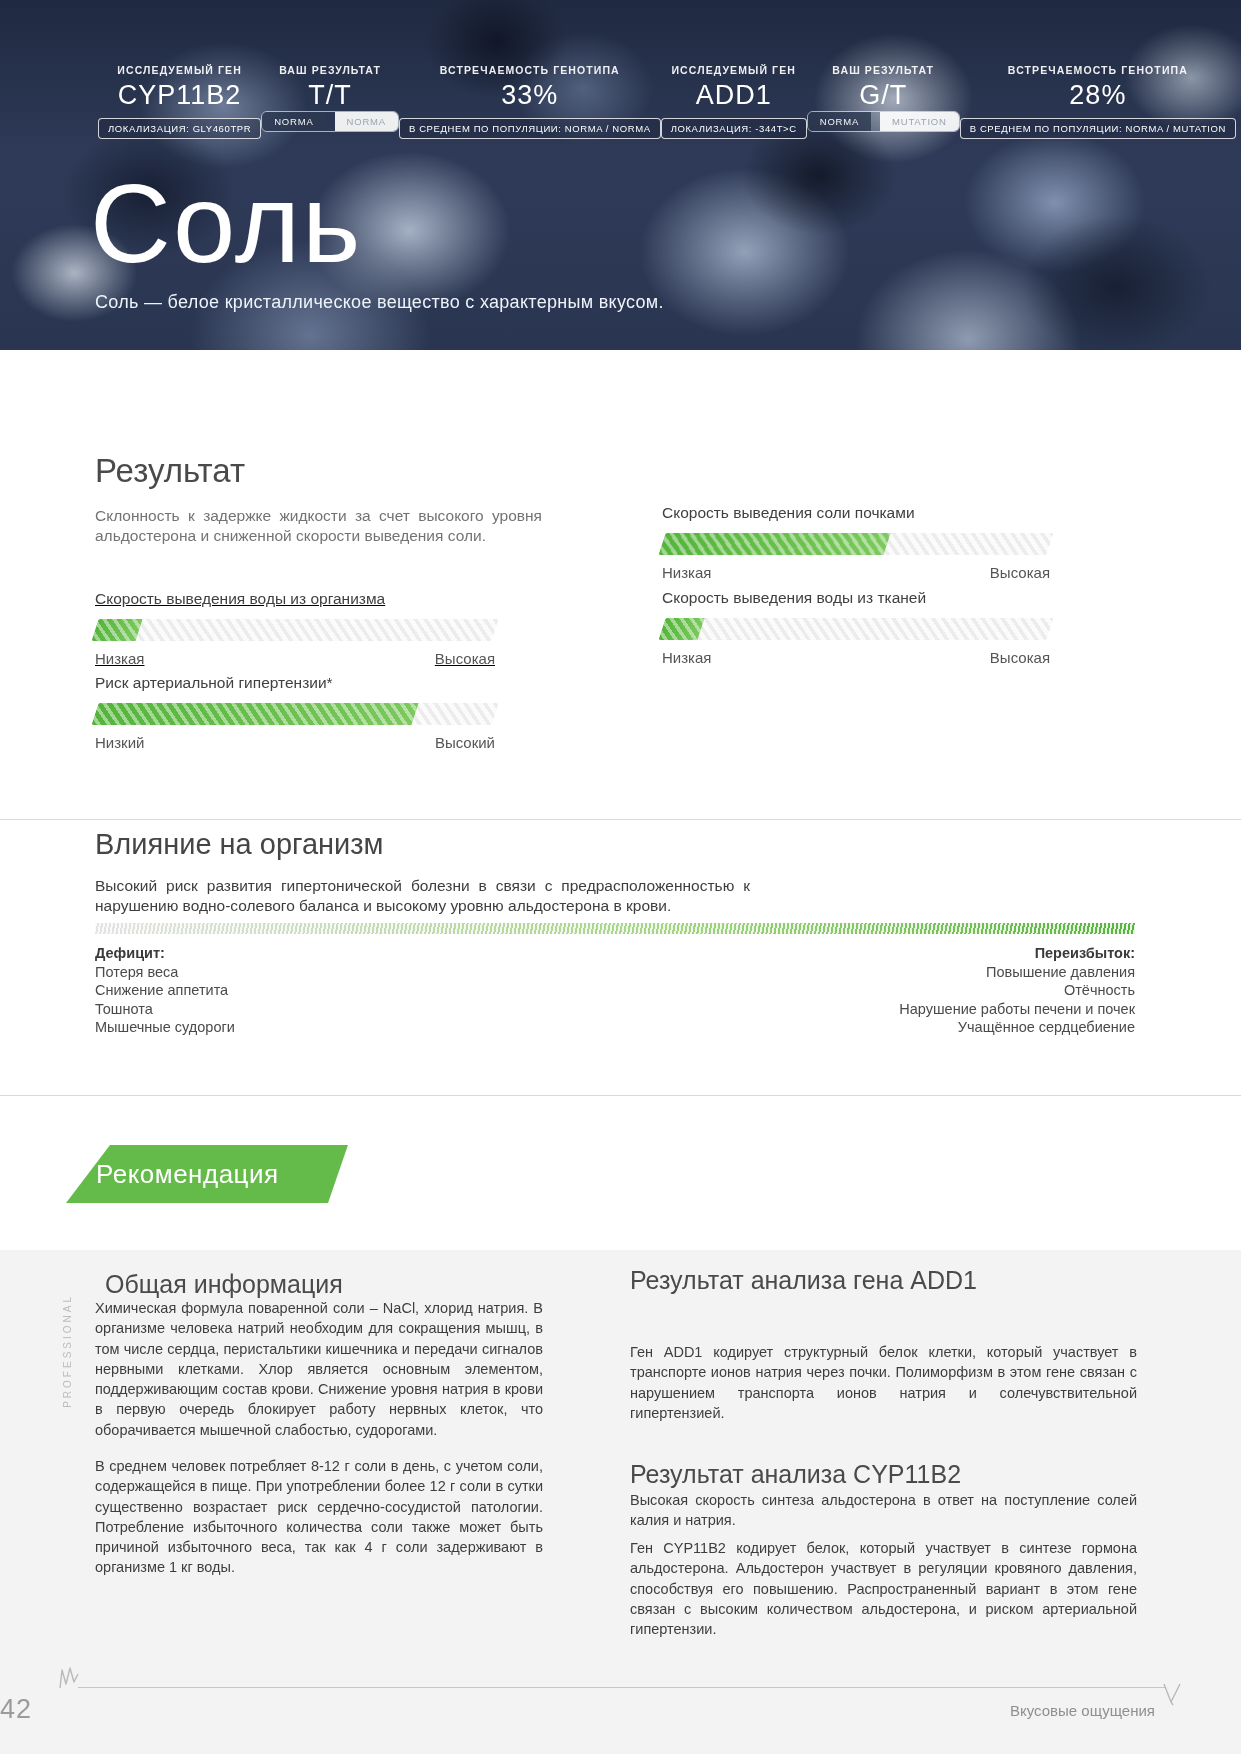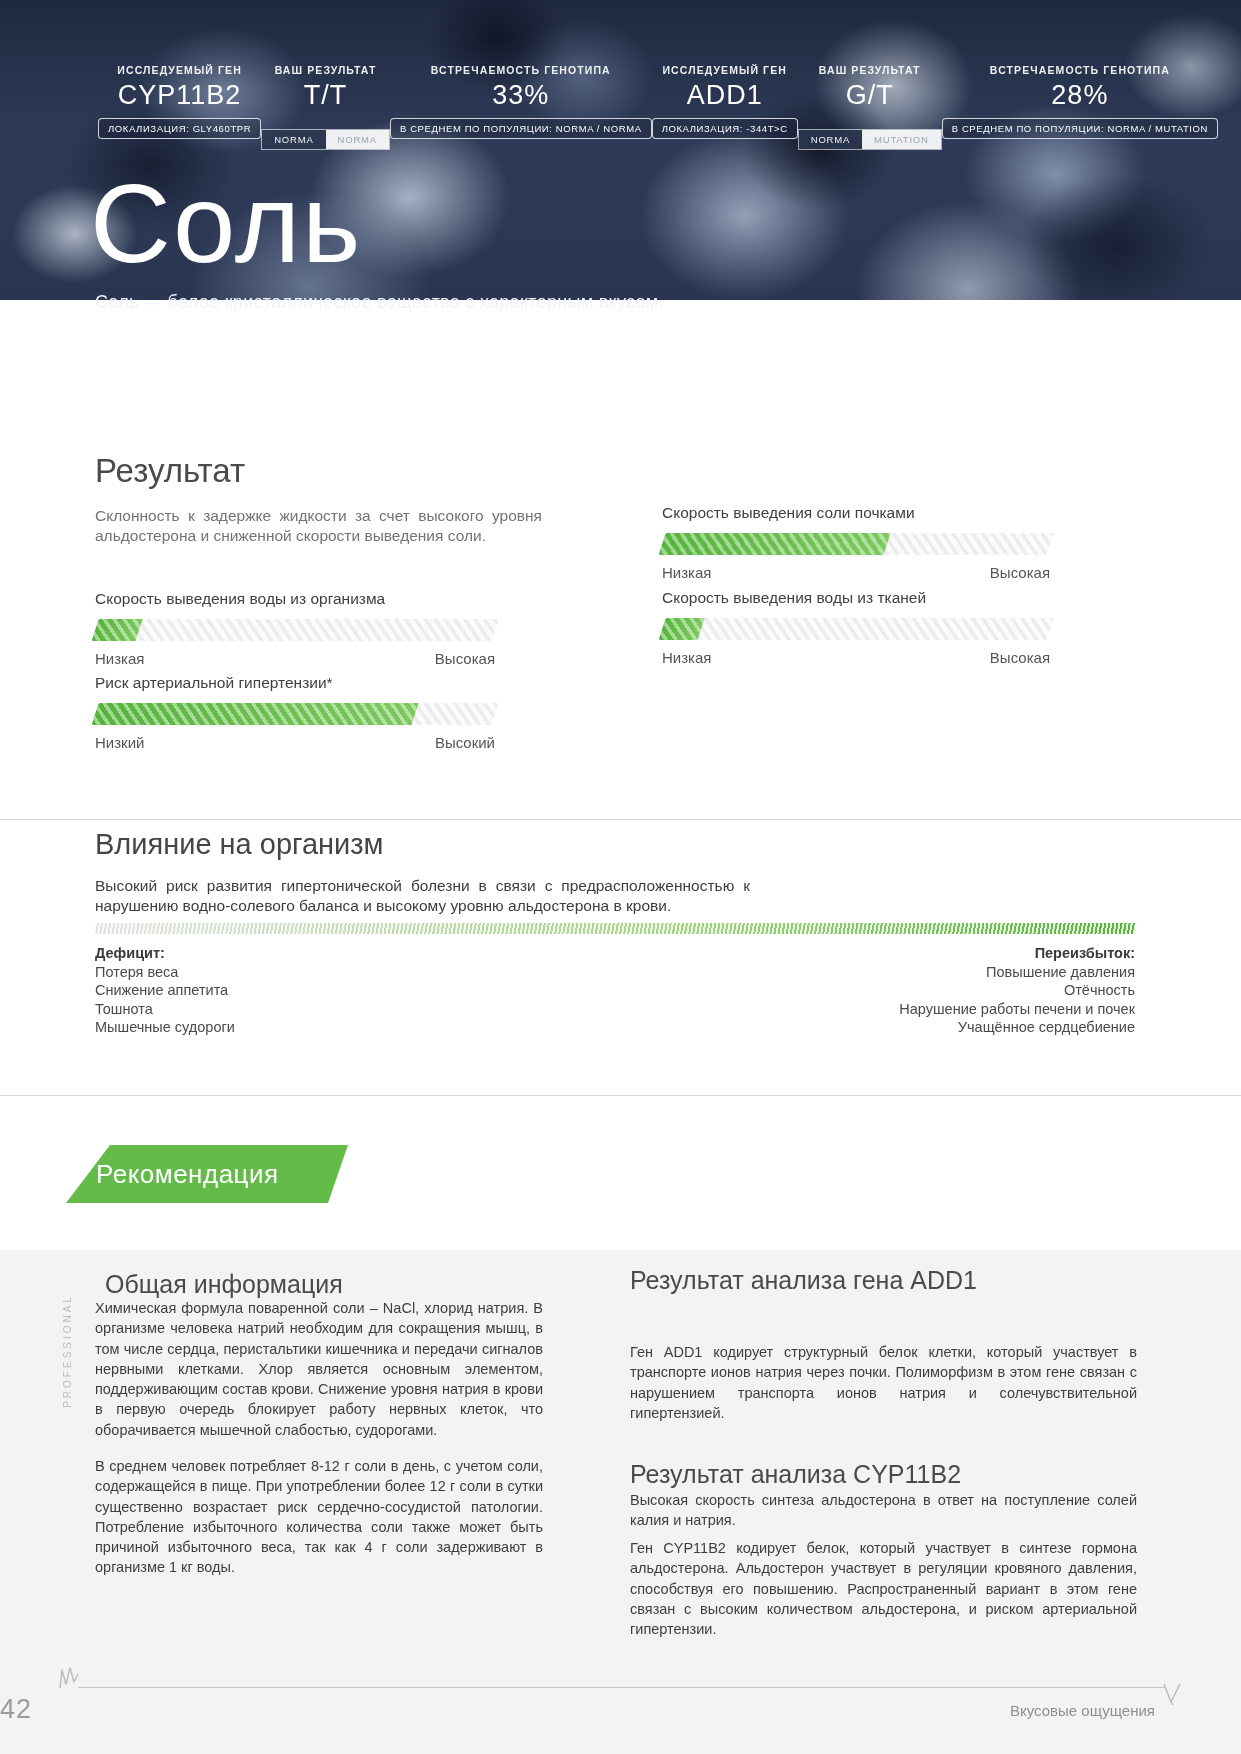--- a/index.html
+++ b/index.html
@@ -1,20 +1,20 @@
 <!DOCTYPE html>
 <html lang="ru"><head>
 <meta charset="utf-8">
 <style>
   html,body{margin:0;padding:0;background:#e9e9e9;}
   .page{position:relative;width:1241px;height:1754px;margin:0 auto;background:#ffffff;
         font-family:"Liberation Sans",sans-serif;overflow:hidden;}
 
   
-  .hero{position:absolute;left:0;top:0;width:1241px;height:300px;
+  .hero{position:absolute;left:0;top:0;width:1241px;height:350px;
     background-color:#33405f;
     background-image:
       linear-gradient(180deg, rgba(12,18,34,.50) 0%, rgba(12,18,34,.12) 45%, rgba(18,26,44,.28) 100%),
       radial-gradient(100px 80px at 40% 12%, rgba(10,14,26,.75), rgba(10,14,26,0) 70%),
       radial-gradient(120px 90px at 12% 55%, rgba(14,20,36,.70), rgba(14,20,36,0) 72%),
       radial-gradient(110px 85px at 66% 50%, rgba(8,12,22,.70), rgba(8,12,22,0) 70%),
       radial-gradient(130px 100px at 90% 82%, rgba(12,18,32,.65), rgba(12,18,32,0) 72%),
       radial-gradient(90px 70px at 6% 78%, rgba(222,231,245,.95), rgba(222,231,245,0) 70%),
       radial-gradient(120px 90px at 18% 30%, rgba(150,168,200,.90), rgba(150,168,200,0) 70%),
       radial-gradient(140px 110px at 33% 66%, rgba(205,218,238,.95), rgba(205,218,238,0) 72%),
@@ -24,32 +24,32 @@
       radial-gradient(130px 100px at 85% 58%, rgba(160,178,210,.90), rgba(160,178,210,0) 70%),
       radial-gradient(95px 75px at 96% 22%, rgba(210,222,240,.92), rgba(210,222,240,0) 70%),
       radial-gradient(160px 130px at 25% 96%, rgba(140,158,192,.88), rgba(140,158,192,0) 75%),
       radial-gradient(150px 120px at 78% 97%, rgba(200,214,236,.92), rgba(200,214,236,0) 75%);}
   .hero-header{position:absolute;left:98px;top:64px;width:975px;display:flex;justify-content:space-between;}
   .gene-group{text-align:center;}
   .gg-label{font-size:10.5px;letter-spacing:1.1px;color:rgba(255,255,255,.92);font-weight:bold;white-space:nowrap;}
   .gg-value{font-size:27px;color:#ffffff;margin-top:4px;letter-spacing:1px;white-space:nowrap;}
   .gg-box{margin-top:7px;display:inline-block;border:1px solid rgba(255,255,255,.8);border-radius:4px;
           padding:4px 9px;font-size:9.5px;letter-spacing:.6px;color:#ffffff;background:rgba(20,30,50,.28);white-space:nowrap;}
-  .gg-tags{margin-top:18px;display:inline-flex;border-radius:0;overflow:hidden;border:1px solid rgba(255,255,255,.6);}
+  .gg-tags{margin-top:0;display:inline-flex;border-radius:6px;overflow:hidden;border:1px solid rgba(255,255,255,.6);gap:9px;}
   .gg-tag{padding:4px 12px;font-size:9.5px;letter-spacing:.8px;white-space:nowrap;}
   .gg-tag.dark{background:rgba(44,56,80,.78);color:rgba(255,255,255,.95);}
   .gg-tag.light{background:rgba(255,255,255,.92);color:#9aa3ad;}
   .hero-title{position:absolute;left:90px;top:168px;font-size:112px;font-weight:300;color:#ffffff;line-height:1;letter-spacing:2px;}
   .hero-subtitle{position:absolute;left:95px;top:292px;font-size:18px;color:#eef3fa;letter-spacing:.3px;}
 
   
   .result-heading{position:absolute;left:95px;top:452px;font-size:33px;color:#4a4a4a;}
   .result-summary{position:absolute;left:95px;top:506px;width:447px;font-size:15.5px;line-height:1.32;color:#737373;text-align:justify;}
   .bar-block{position:absolute;}
-  #bar1{left:95px;top:590px;width:400px;}
+  #bar1{left:95px;top:590px;width:400px;text-decoration:underline;}
   #bar2{left:95px;top:674px;width:400px;}
   #bar3{left:662px;top:504px;width:388px;}
   #bar4{left:662px;top:589px;width:388px;}
   .bar-title{font-size:15.5px;color:#404040;margin-bottom:11px;}
   .bar-track{height:22px;transform:skewX(-18deg);border-radius:2px;overflow:hidden;
              background:repeating-linear-gradient(45deg,#ececec 0 3px,#fbfbfb 3px 7px);}
   .bar-fill{height:100%;
              background:repeating-linear-gradient(45deg, rgba(255,255,255,0) 0 4px, rgba(255,255,255,.45) 4px 7px),
                         linear-gradient(90deg,#54b43a,#7cc95e);}
   .bar-labels{display:flex;justify-content:space-between;margin-top:9px;font-size:15px;color:#555555;}

